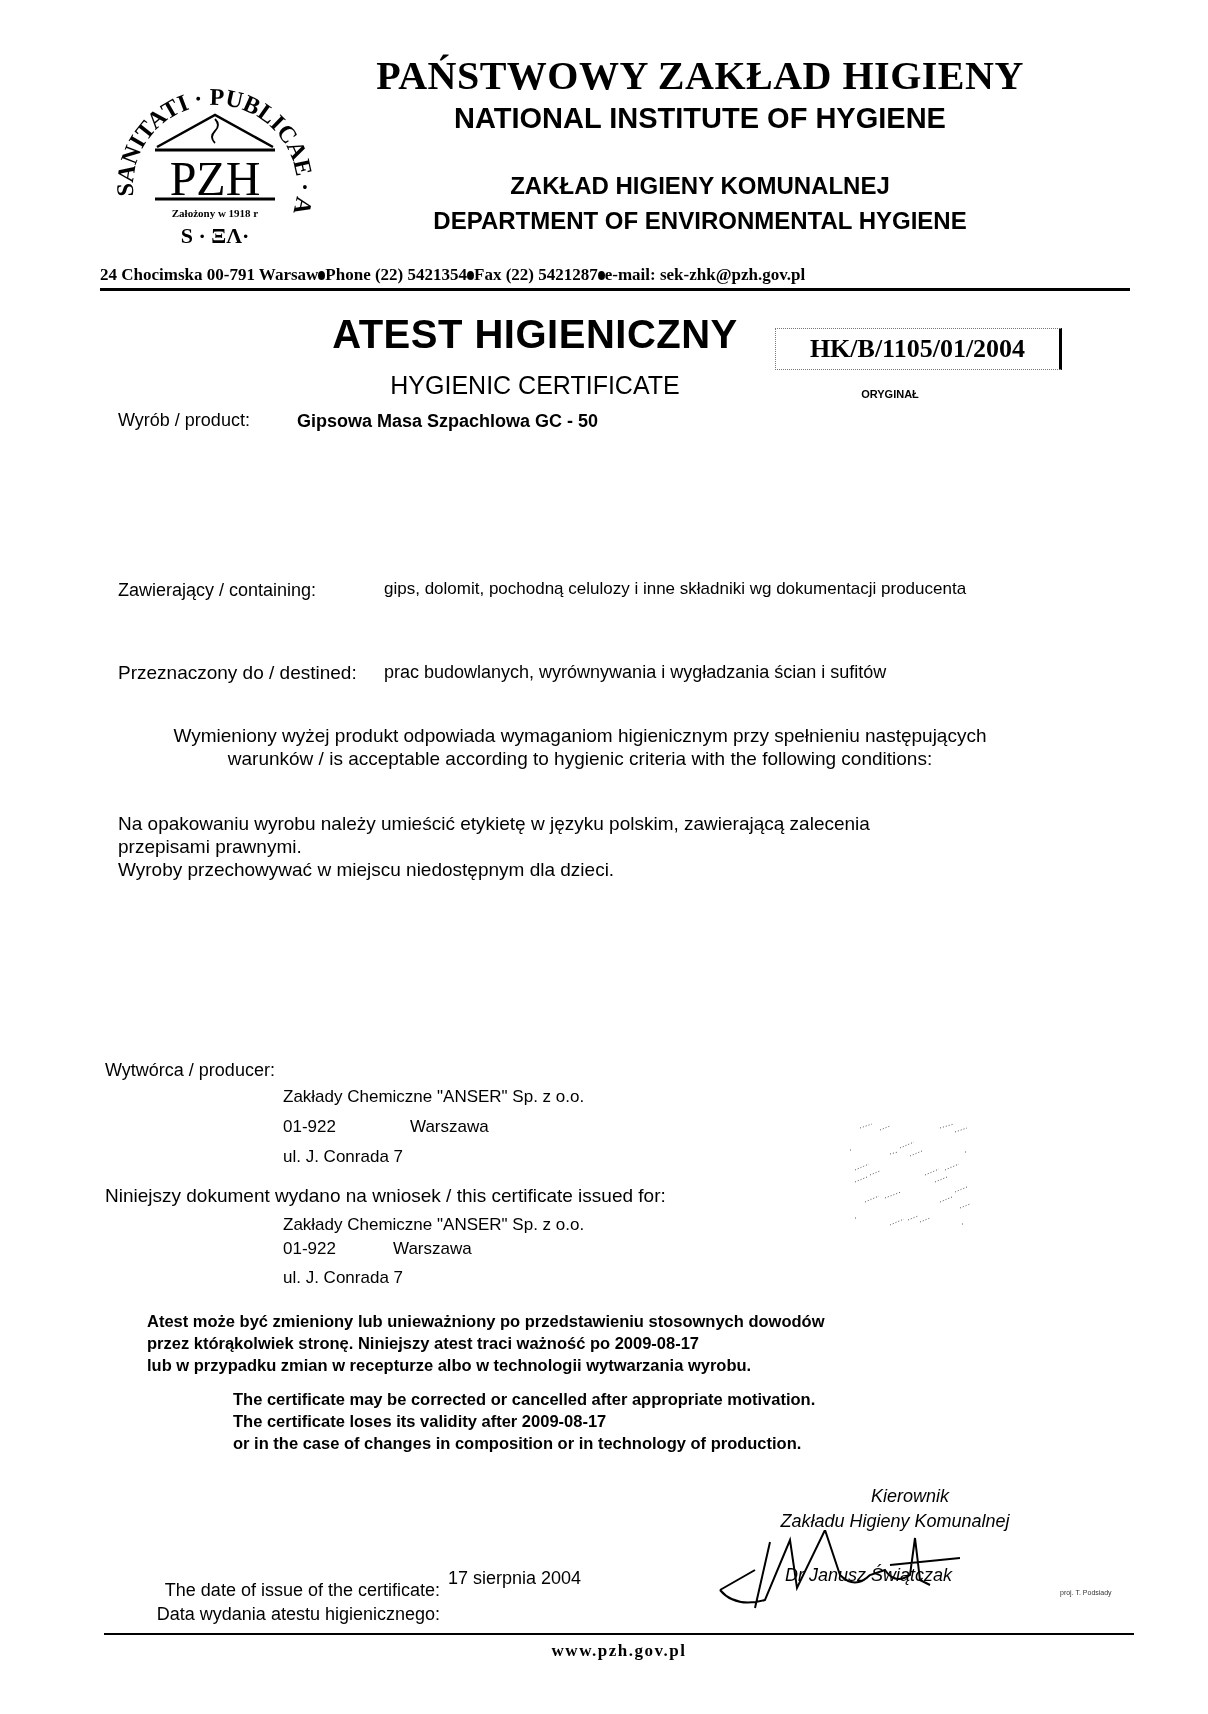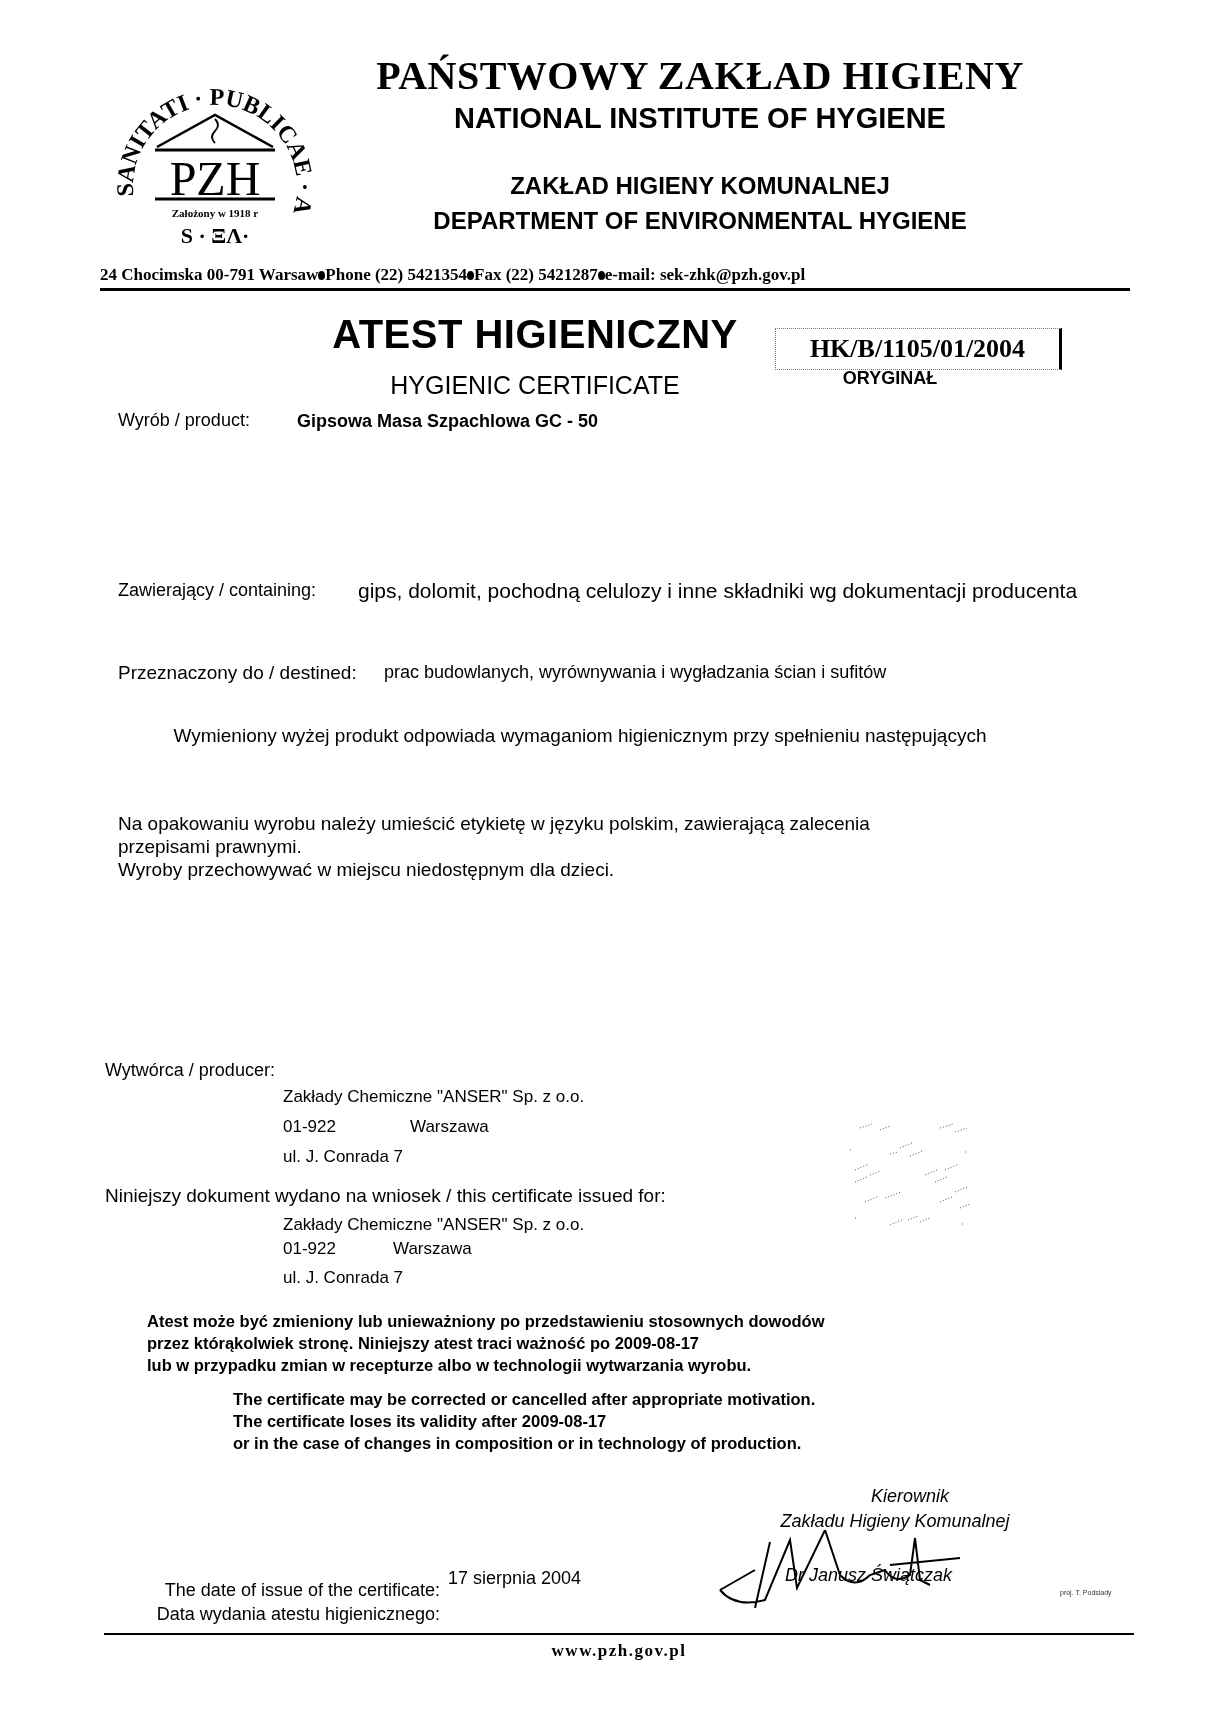--- a/index.html
+++ b/index.html
@@ -18,27 +18,27 @@
     .h-dept2 { left: 340px; top: 207px; width: 720px; text-align: center; font-size: 24px; font-weight: bold; }
 
     .contact-bar { left: 100px; top: 265px; width: 1030px; font-size: 17px; font-weight: bold; display: flex; align-items: center; }
     .contact-bar .dot { display: inline-block; width: 7px; height: 9px; border-radius: 50%; background: #000; }
     .rule-top { left: 100px; top: 288px; width: 1030px; height: 3px; background: #000; }
 
     
     .cert-title { left: 310px; top: 312px; width: 450px; text-align: center; font-size: 40px; font-weight: bold; letter-spacing: 0.5px; }
     .cert-number-box { left: 775px; top: 328px; width: 283px; height: 40px; border-top: 1px dotted #777; border-bottom: 1px dotted #777; border-left: 1px dotted #777; border-right: 3px solid #000; display:flex; align-items:center; justify-content:center; font-size: 26px; font-weight: bold; }
     .cert-sub { left: 340px; top: 371px; width: 390px; text-align: center; font-size: 25px; font-weight: normal; }
-    .original { left: 830px; top: 368px; width: 120px; text-align: center; font-size: 18px; font-weight: bold; }
+    .original { left: 830px; top: 388px; width: 120px; text-align: center; font-size: 11px; font-weight: bold; }
 
     .product-label { left: 118px; top: 410px; font-size: 18px; }
     .product-value { left: 297px; top: 411px; font-size: 18px; font-weight: bold; }
 
     .containing-label { left: 118px; top: 580px; font-size: 18px; }
-    .containing-value { left: 358px; top: 579px; font-size: 21px; }
+    .containing-value { left: 384px; top: 579px; font-size: 17px; }
 
     .destined-label { left: 118px; top: 662px; font-size: 19px; }
     .destined-value { left: 384px; top: 662px; font-size: 18px; }
 
     .acceptance { left: 110px; top: 724px; width: 940px; text-align: center; font-size: 19px; line-height: 23px; }
     .conditions { left: 118px; top: 812px; width: 900px; font-size: 19px; line-height: 23px; }
 
     .producer-label { left: 105px; top: 1060px; font-size: 18px; }
     .addr { font-size: 17px; }
     .p-name { left: 283px; top: 1087px; }
@@ -119,20 +119,21 @@
 <div class="abs product-value sans">Gipsowa Masa Szpachlowa GC - 50</div>
 
 <div class="abs containing-label sans">Zawierający / containing:</div>
 <div class="abs containing-value sans">gips, dolomit, pochodną celulozy i inne składniki wg dokumentacji producenta</div>
 
 <div class="abs destined-label sans">Przeznaczony do / destined:</div>
 <div class="abs destined-value sans">prac budowlanych, wyrównywania i wygładzania ścian i sufitów</div>
 
 <div class="abs acceptance sans">
   <div>Wymieniony wyżej produkt odpowiada wymaganiom higienicznym przy spełnieniu następujących</div>
+  <div>warunków / is acceptable according to hygienic criteria with the following conditions:</div>
 </div>
 <div class="abs conditions sans">
   <div>Na opakowaniu wyrobu należy umieścić etykietę w języku polskim, zawierającą zalecenia</div>
   <div>przepisami prawnymi.</div>
   <div>Wyroby przechowywać w miejscu niedostępnym  dla dzieci.</div>
 </div>
 
 <div class="abs producer-label sans">Wytwórca / producer:</div>
 <div class="abs addr p-name sans">Zakłady Chemiczne  "ANSER"  Sp. z o.o.</div>
 <div class="abs addr p-zip sans">01-922</div>

